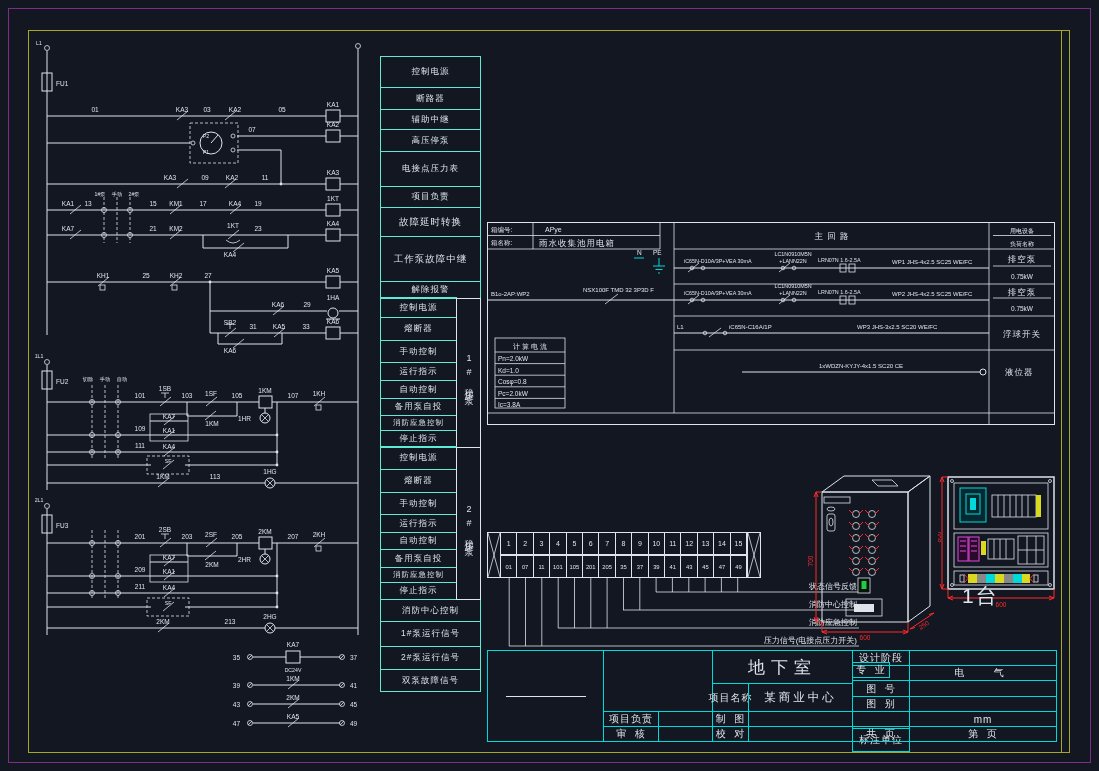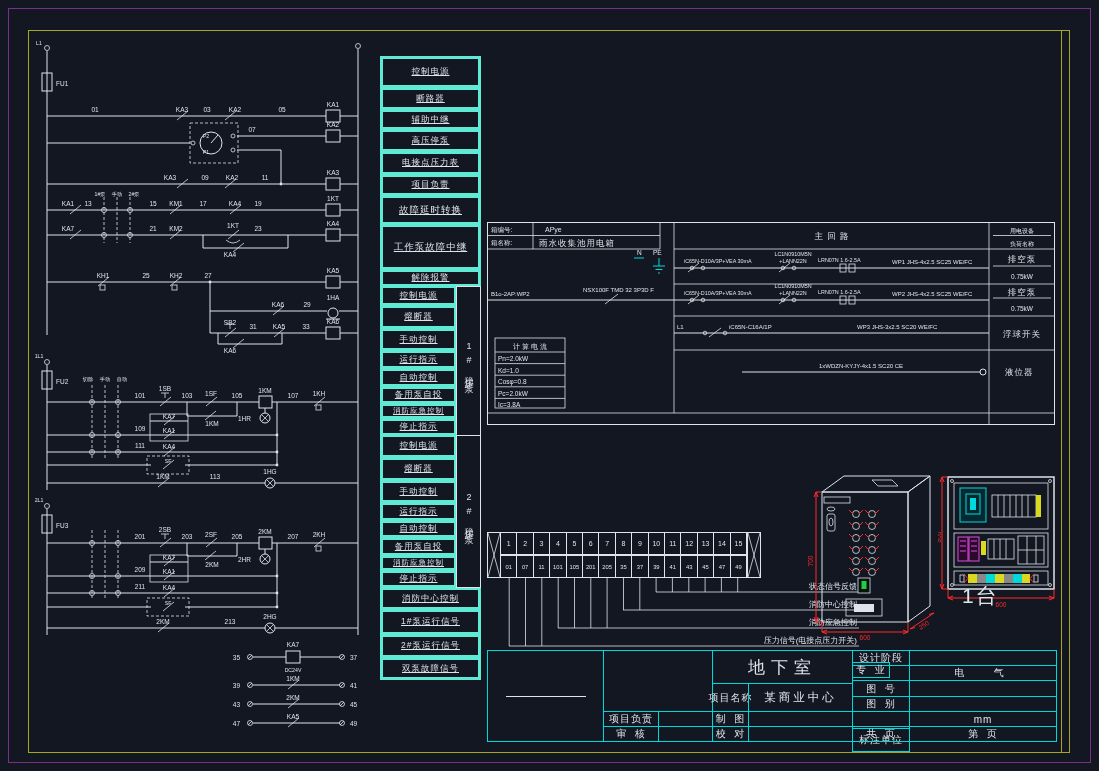--- a/index.html
+++ b/index.html
@@ -5,22 +5,22 @@
   html,body{margin:0;padding:0;background:#0d1017;}
   #sheet{position:relative;width:1099px;height:771px;background:#131722;overflow:hidden;
          font-family:"Liberation Sans",sans-serif;color:#dde4ea;}
   .abs{position:absolute;}
   
   #frame-purple{left:8px;top:8px;width:1081px;height:753px;border:1px solid #7b2f86;}
   #frame-yellow{left:28px;top:30px;width:1040px;height:721px;border:1.5px solid #a8a81e;}
   #frame-yellow2{left:1061px;top:30px;width:0;height:723px;border-left:1.5px solid #a8a81e;}
   
   #fcol{left:380px;top:57px;width:101px;}
-  .fbox{box-sizing:border-box;border:3px solid #5eead4;display:flex;align-items:center;justify-content:center;
-        font-size:8.5px;letter-spacing:1px;white-space:nowrap;width:101px;margin-top:-1px;background:transparent;text-decoration:underline;}
+  .fbox{box-sizing:border-box;border:1px solid #5eead4;display:flex;align-items:center;justify-content:center;
+        font-size:8.5px;letter-spacing:1px;white-space:nowrap;width:101px;margin-top:-1px;background:transparent;}
   .f9{font-size:9.5px;}
   .fgroup{position:relative;display:flex;margin-top:-1px;}
   .fgroup .fitems .fbox{width:77px;}
   .fside{box-sizing:border-box;border:1px solid #dde4ea;margin-left:-1px;width:25px;display:flex;align-items:center;justify-content:center;
          writing-mode:vertical-lr;text-orientation:upright;font-size:9px;letter-spacing:4px;}
   
   svg text{font-family:"Liberation Sans",sans-serif;fill:#dde4ea;}
   .w{stroke:#dde4ea;stroke-width:1;fill:none;}
   .w2{stroke:#dde4ea;stroke-width:0.8;fill:none;}
   .d{stroke:#dde4ea;stroke-width:0.8;fill:none;stroke-dasharray:3,2;}
@@ -291,21 +291,21 @@
         <text x="263" y="684" class="ll" text-anchor="middle">KA5</text>
         <text x="320" y="691" class="ll" text-anchor="start">49</text>
       </g>
   </svg>
 
   <div class="abs" id="fcol">
     <div class="fbox" style="height:32px">控制电源</div>
     <div class="fbox" style="height:23px">断路器</div>
     <div class="fbox" style="height:21px">辅助中继</div>
     <div class="fbox" style="height:23px">高压停泵</div>
-    <div class="fbox" style="height:24px">电接点压力表</div>
+    <div class="fbox" style="height:36px">电接点压力表</div>
     <div class="fbox" style="height:22px">项目负责</div>
     <div class="fbox f9" style="height:30px">故障延时转换</div>
     <div class="fbox f9" style="height:46px">工作泵故障中继</div>
     <div class="fbox" style="height:18px">解除报警</div>
     <div class="fgroup">
       <div class="fitems">
         <div class="fbox" style="height:21px">控制电源</div>
         <div class="fbox" style="height:24px">熔断器</div>
         <div class="fbox" style="height:23px">手动控制</div>
         <div class="fbox" style="height:19px">运行指示</div>

